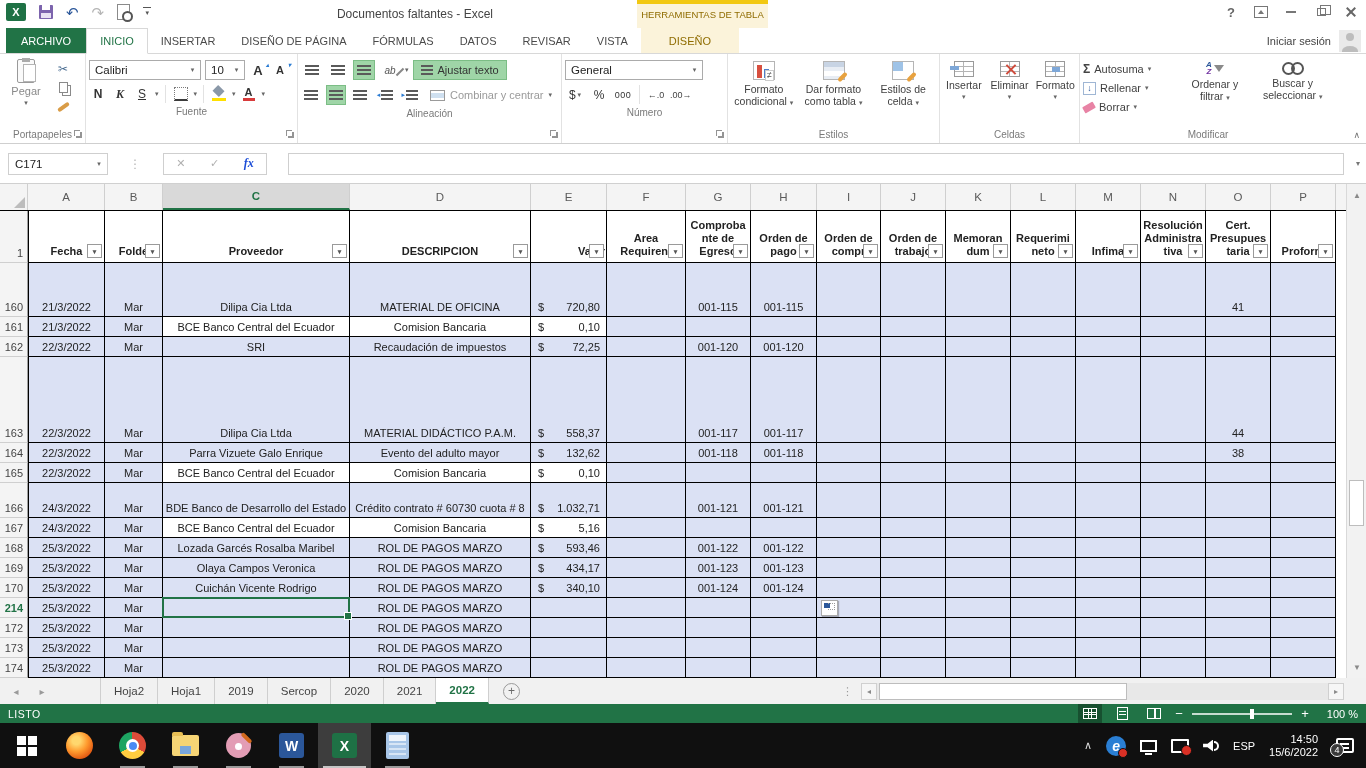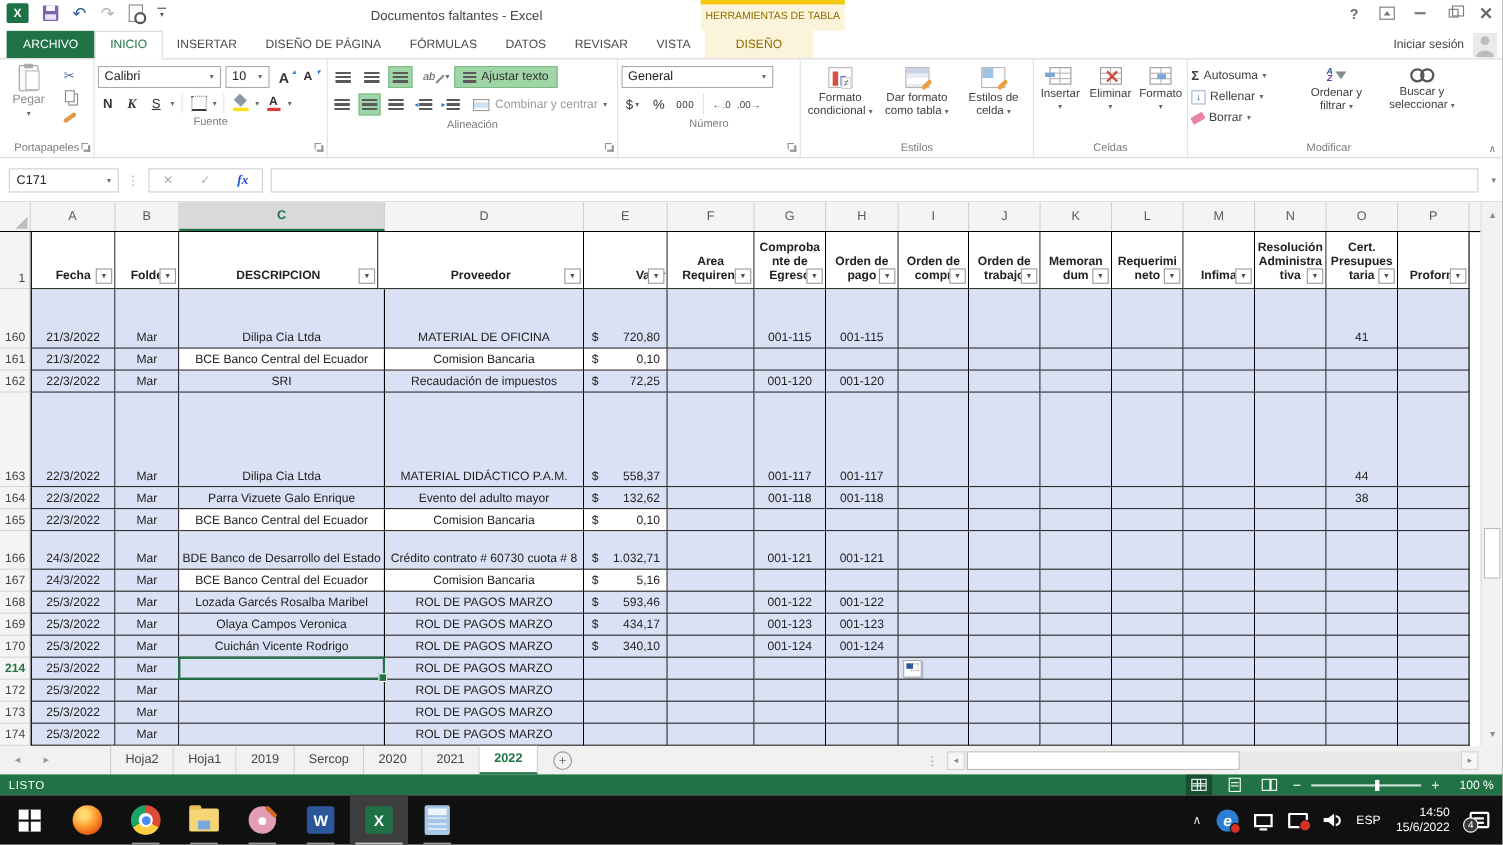--- a/index.html
+++ b/index.html
@@ -116,21 +116,21 @@
 .ic-eraser{width:12px;height:7px;background:#e883a5;transform:rotate(-30deg);border-radius:1px}
 .ic-az{display:flex;flex-direction:column;font-size:8px;line-height:7px;font-weight:bold}
 .ic-az .a{color:#2b579a}.ic-az .z{color:#7030a0}
 .funnel{width:0;height:0;border-left:5px solid transparent;border-right:5px solid transparent;border-top:7px solid #8a8a8a}
 .ic-binoc{position:relative;width:22px;height:13px}
 .ic-binoc::before,.ic-binoc::after{content:"";position:absolute;top:1px;width:9px;height:9px;border-radius:50%;border:2px solid #555}
 .ic-binoc::before{left:0}.ic-binoc::after{right:0}
 .ribcollapse{position:absolute;right:6px;bottom:3px;color:#777;font-size:9px}
 
 
-.fbar{position:absolute;top:144px;left:0;right:0;height:40px;background:#fff;border-bottom:1px solid #d0d0d0;display:flex;align-items:center;padding-left:8px;gap:7px}
+.fbar{position:absolute;top:144px;left:0;right:0;height:40px;background:#fff;border-bottom:1px solid #d0d0d0;display:flex;align-items:center;padding-left:8px;gap:21px}
 .namebox{width:100px;height:22px;border:1px solid #cfcfcf;background:#fff;display:flex;align-items:center;padding-left:6px;font-size:11.5px}
 .namebox .dd{margin-left:auto;width:16px;text-align:center;color:#666;font-size:7px}
 .vdots{color:#b5b5b5;font-size:12px;letter-spacing:1px}
 .fxbox{width:104px;height:22px;border:1px solid #cfcfcf;background:#fff;display:flex;align-items:center;justify-content:space-around;color:#b0b0b0}
 .fxit{font-family:"Liberation Serif",serif;font-style:italic;font-weight:bold;color:#1d4ed8;font-size:12px}
 .ffield{flex:1;height:22px;border:1px solid #cfcfcf;background:#fff;margin-right:22px}
 .fdd{position:absolute;right:6px;color:#777;font-size:8px}
 
 
 .sheet{position:absolute;top:184px;left:0;width:1346px;background:#fff}
@@ -554,26 +554,26 @@
       <div class="hrow">
         <div class="gutter" style="width: 28px;">1</div>
         <div class="hcell cA" style="width: 77px;">
           <span class="htext">Fecha</span>
           <div class="fbtn">▾</div>
         </div>
         <div class="hcell" style="width: 58px;">
           <span class="htext">Folde</span>
           <div class="fbtn">▾</div>
         </div>
+        <div class="hcell" style="width: 187px;">
+          <span class="htext">Proveedor</span>
+          <div class="fbtn">▾</div>
+        </div>
         <div class="hcell" style="width: 181px;">
           <span class="htext">DESCRIPCION</span>
-          <div class="fbtn">▾</div>
-        </div>
-        <div class="hcell" style="width: 187px;">
-          <span class="htext">Proveedor</span>
           <div class="fbtn">▾</div>
         </div>
         <div class="hcell" style="width: 76px; justify-content: flex-end;">
           <span class="htext">Valor</span>
           <div class="fbtn">▾</div>
         </div>
         <div class="hcell" style="width: 79px;">
           <span class="htext">Area
 Requirent</span>
           <div class="fbtn">▾</div>

